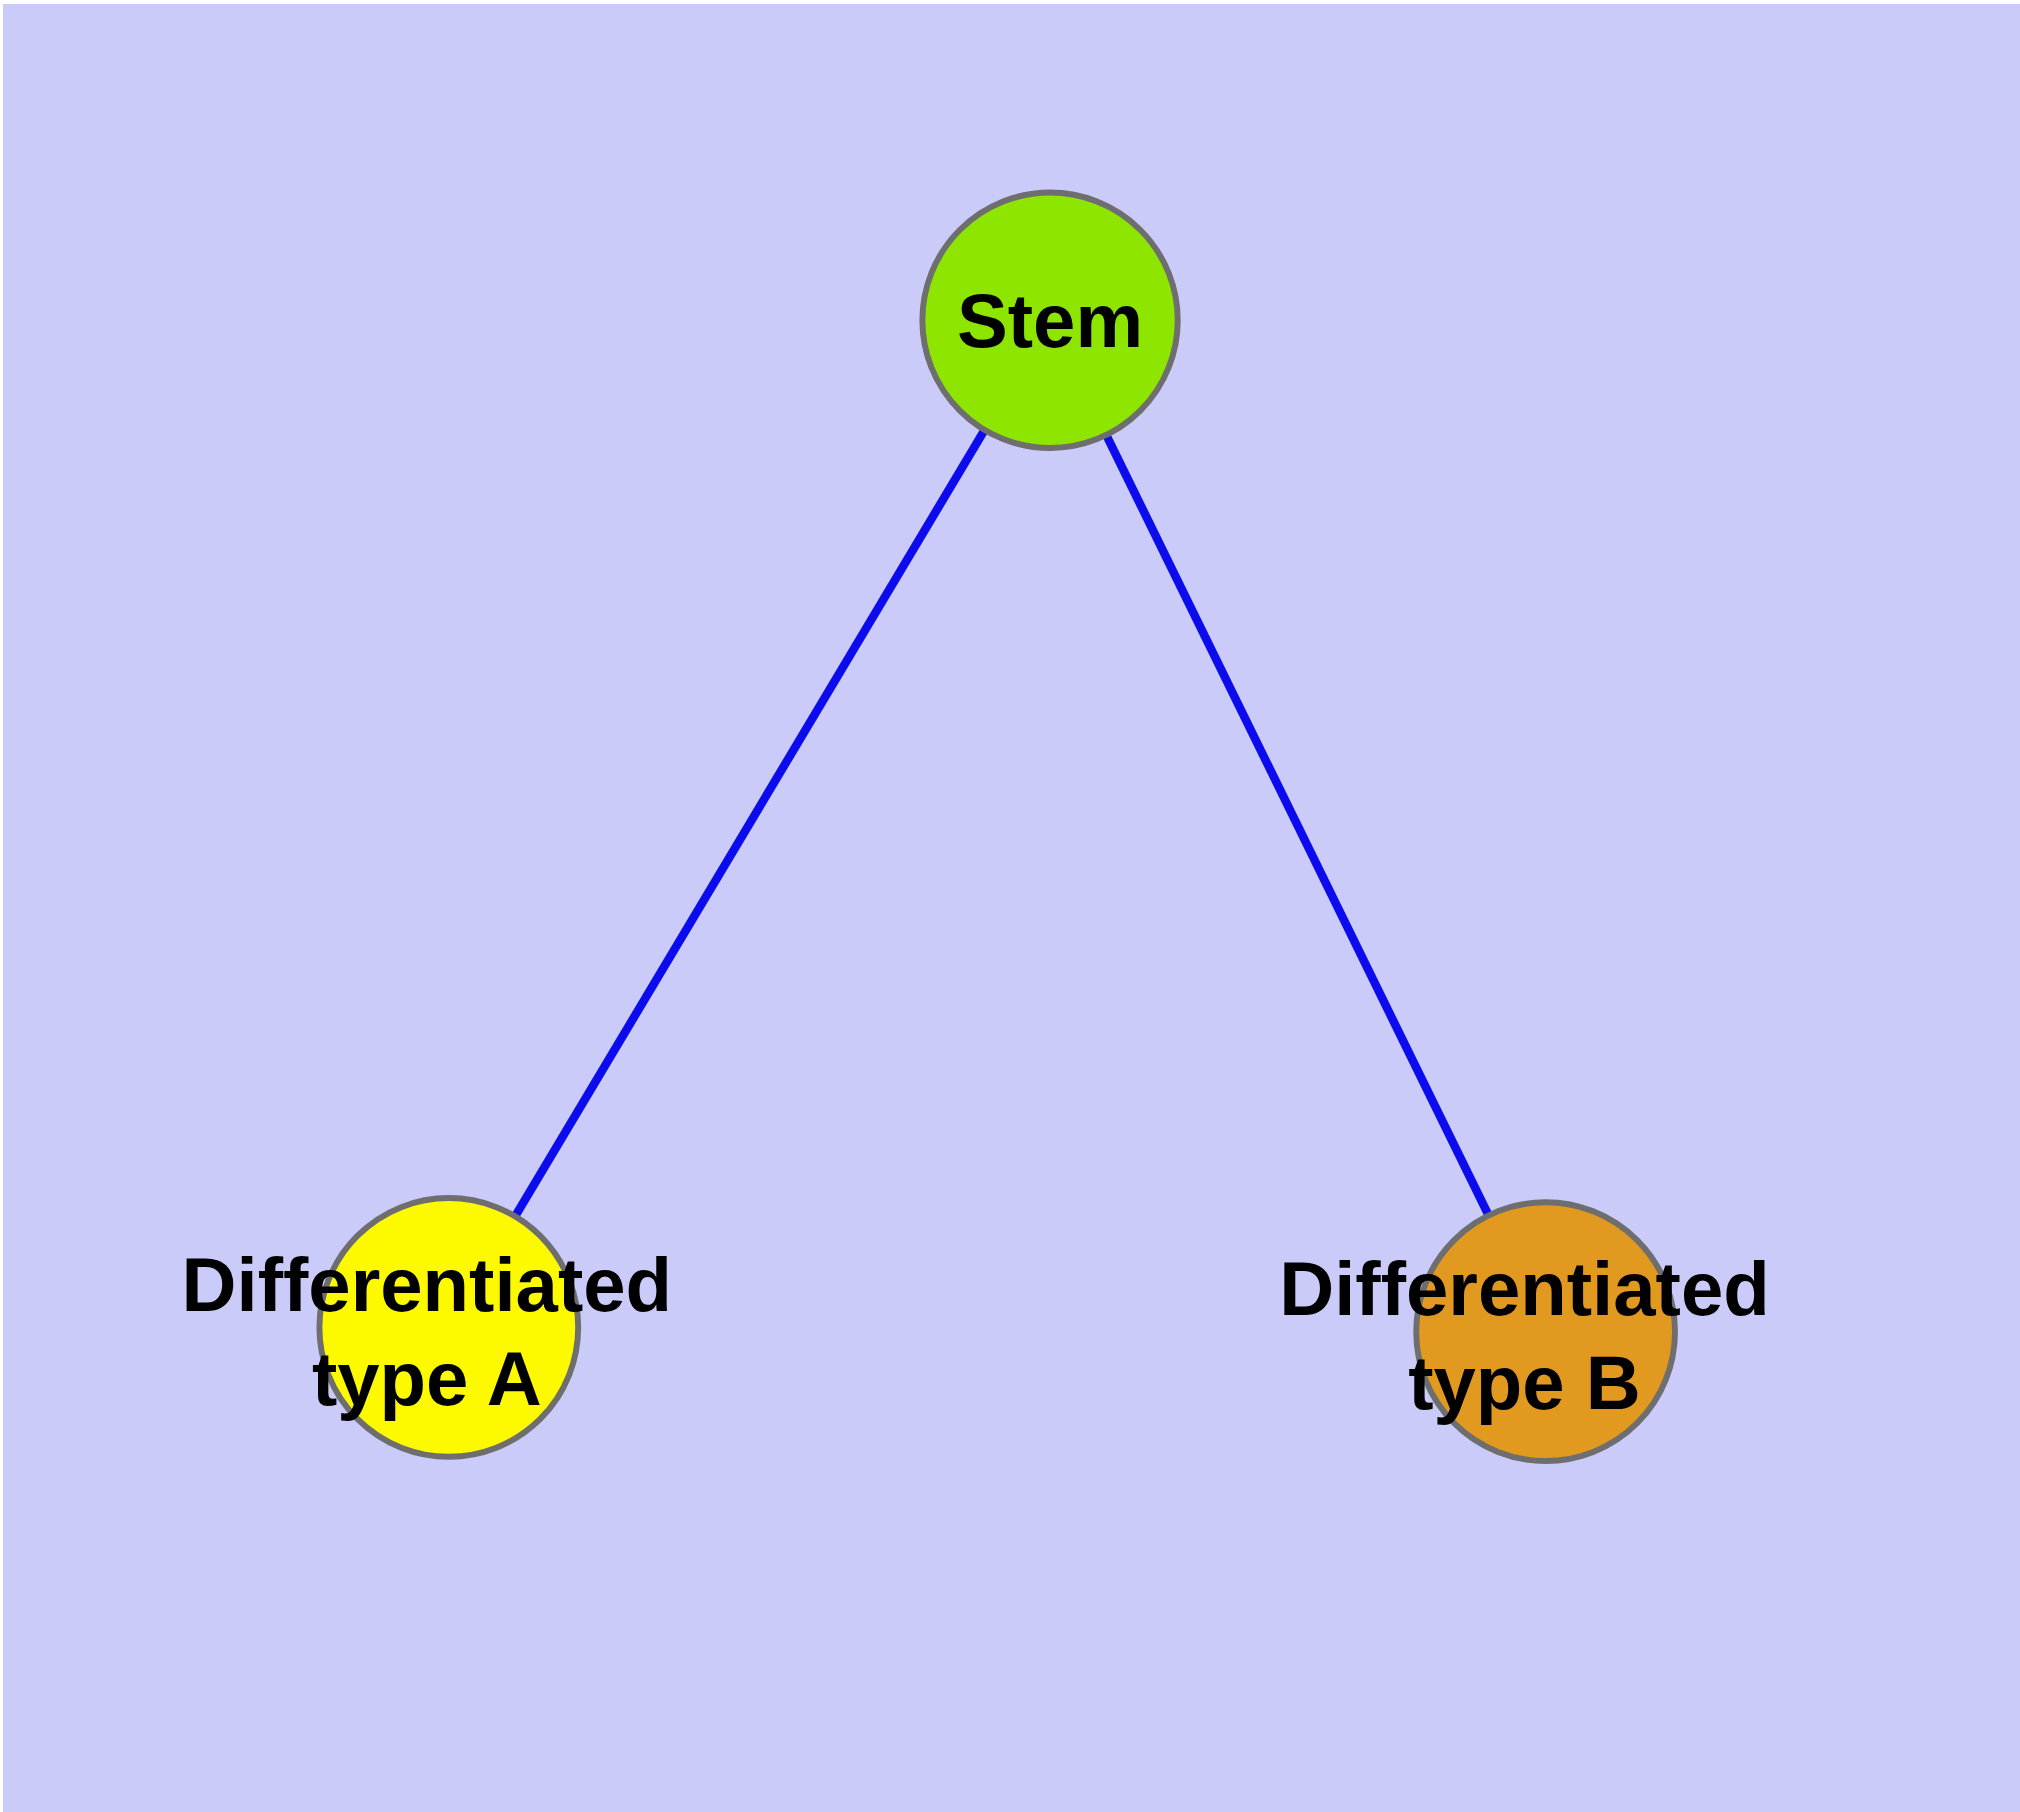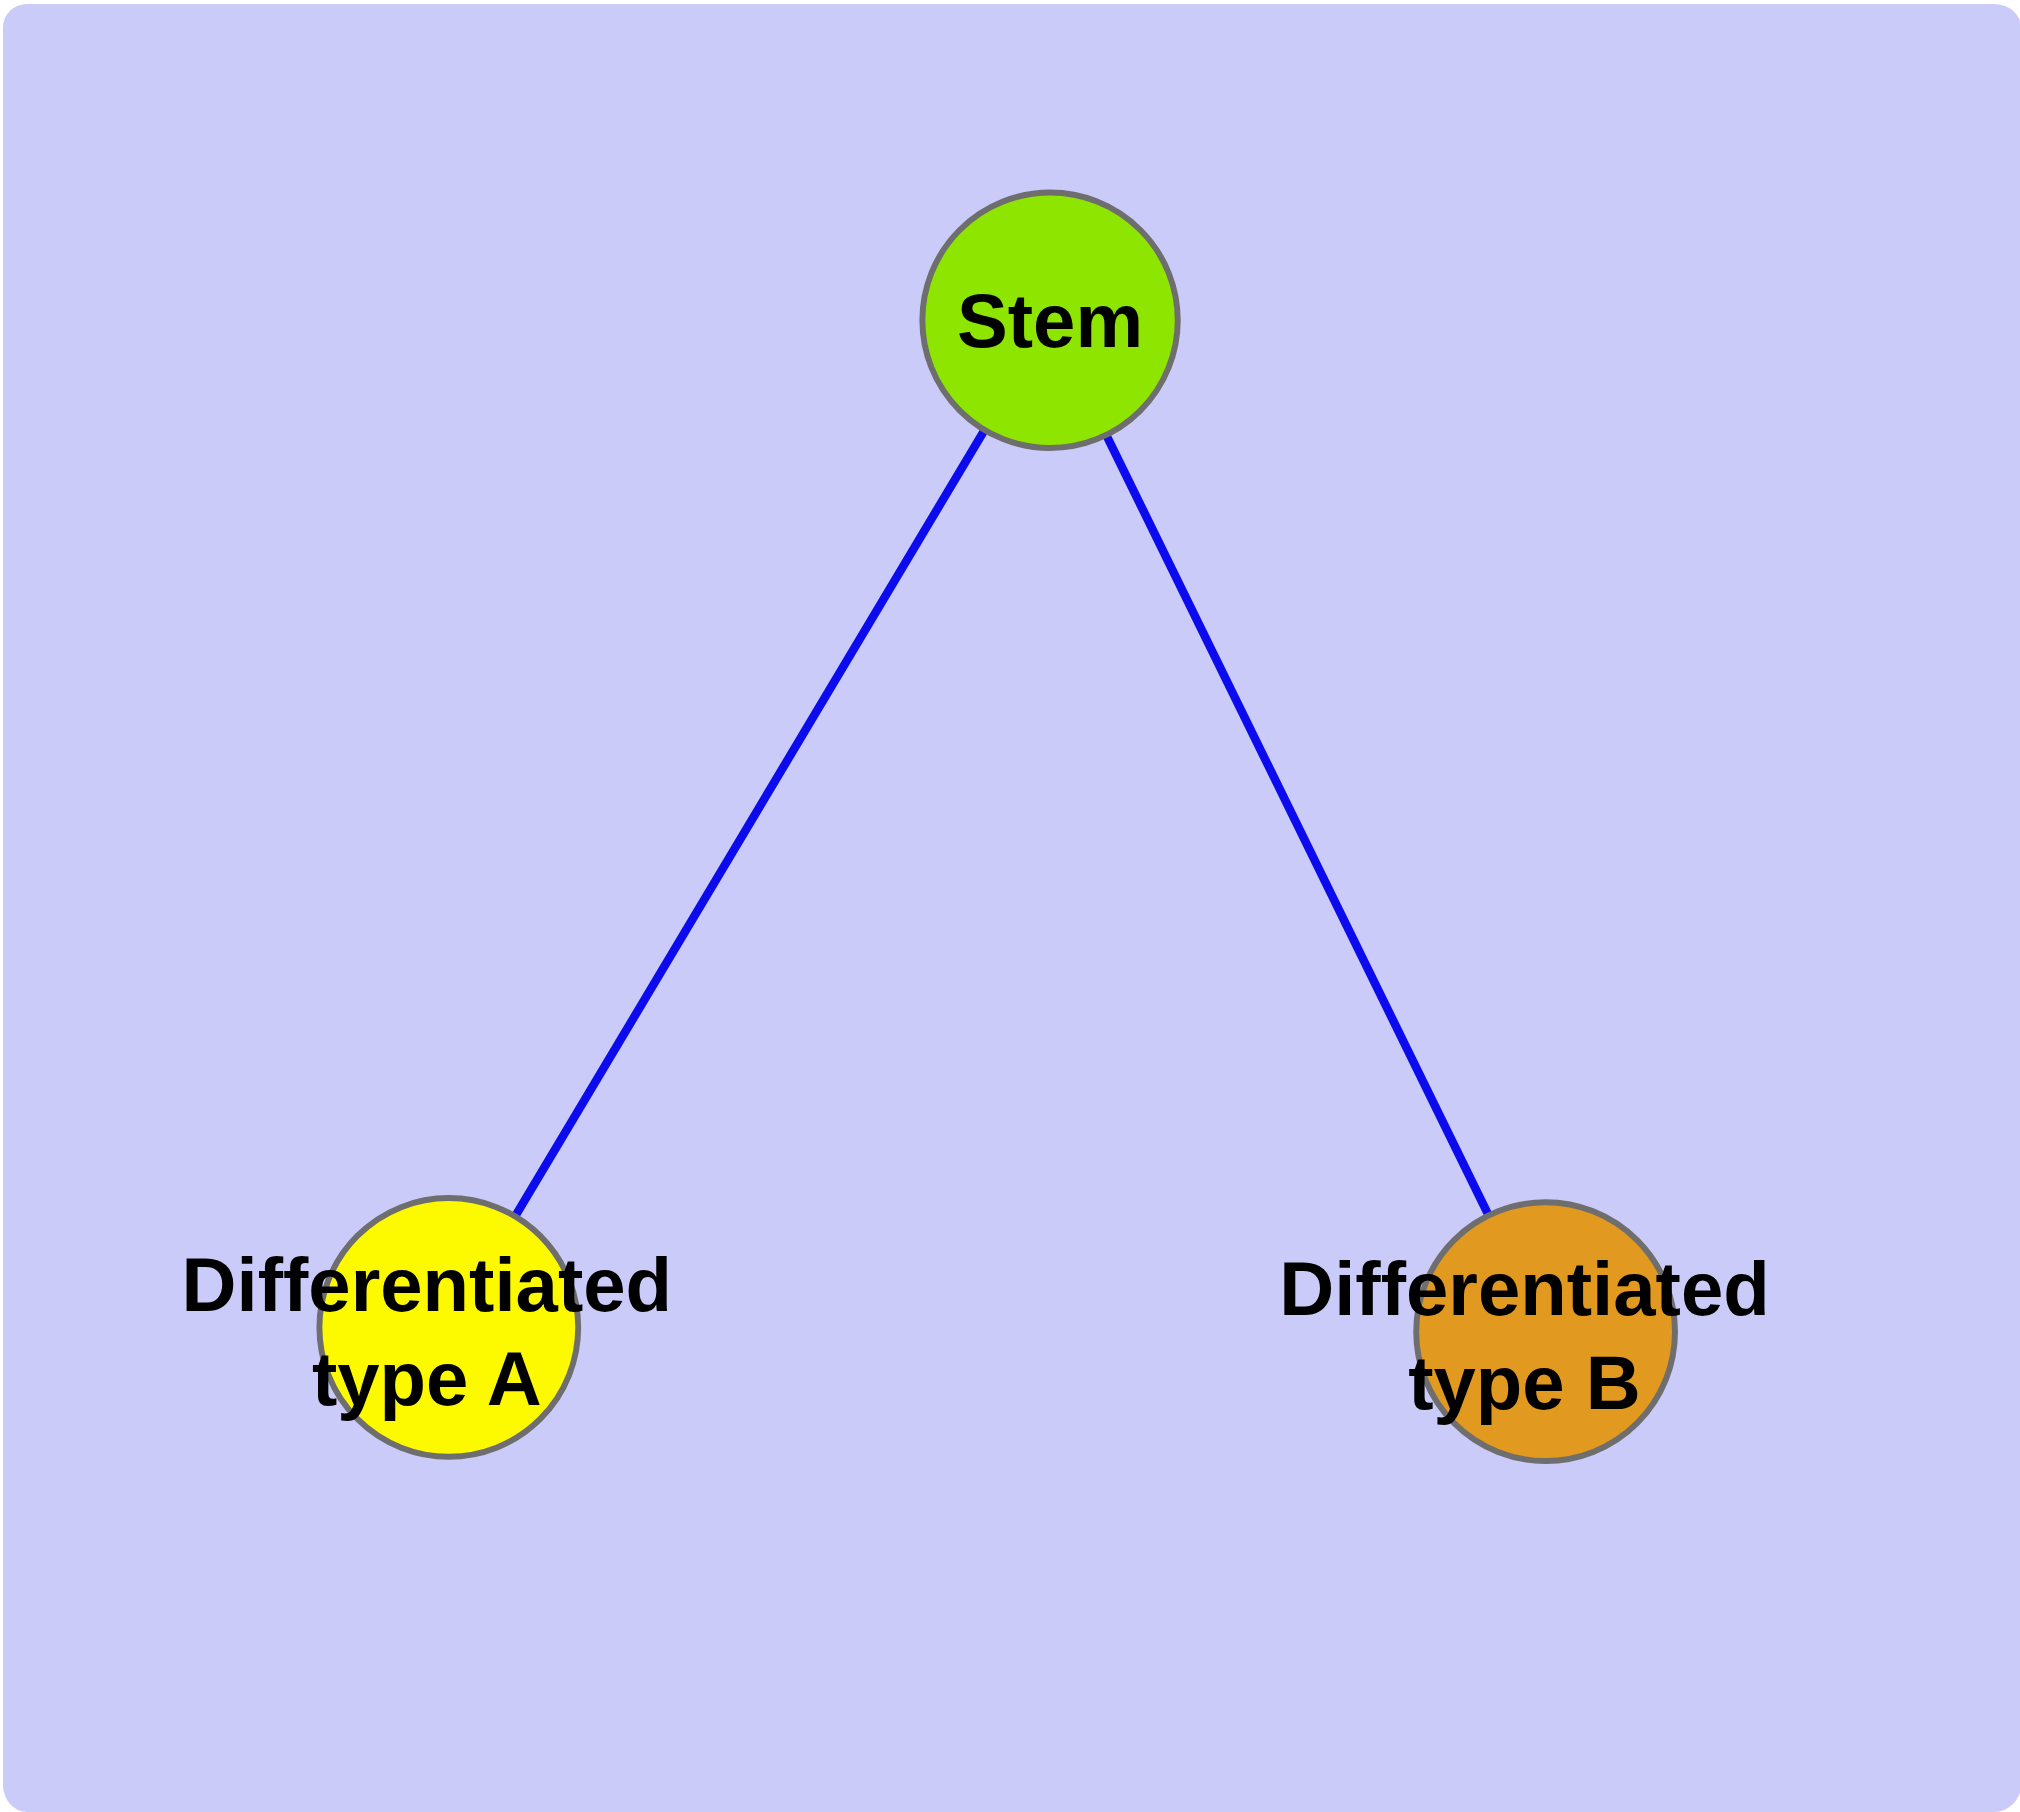--- a/index.html
+++ b/index.html
@@ -28,21 +28,21 @@
   .stage svg text {
     font-family: "Liberation Sans", sans-serif;
     font-weight: bold;
     font-size: 90px;
     text-anchor: middle;
   }
 </style>
 </head>
 <body>
 
-<div class="stage" id="stage" style="background: rgb(203, 203, 249); border-top-color: rgb(255, 255, 255); border-left-color: rgb(255, 255, 255); border-radius: 27px;">
+<div class="stage" id="stage" style="background: rgb(203, 203, 249); border-top-color: rgb(255, 255, 255); border-left-color: rgb(255, 255, 255);">
   <svg id="diagram-svg" viewBox="0 0 2384 2138" preserveAspectRatio="xMidYMid meet">
     <g id="edges-layer">
         <line x1="1237" y1="374" x2="526" y2="1565" stroke="#0b0bee" stroke-width="10"></line>
         <line x1="1237" y1="374" x2="1823" y2="1570" stroke="#0b0bee" stroke-width="10"></line>
       </g>
     <g id="nodes-layer">
         <circle cx="1237" cy="374" r="151" fill="#8ee500" stroke="#6e6e6e" stroke-width="7"></circle>
         <circle cx="526" cy="1565" r="153" fill="#fdfa00" stroke="#6e6e6e" stroke-width="7"></circle>
         <circle cx="1823" cy="1570" r="153" fill="#e2991f" stroke="#6e6e6e" stroke-width="7"></circle>
       </g>

